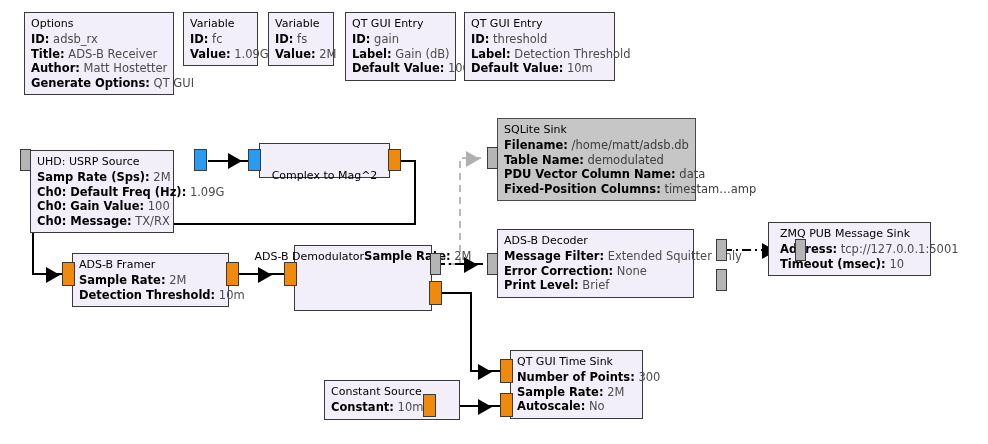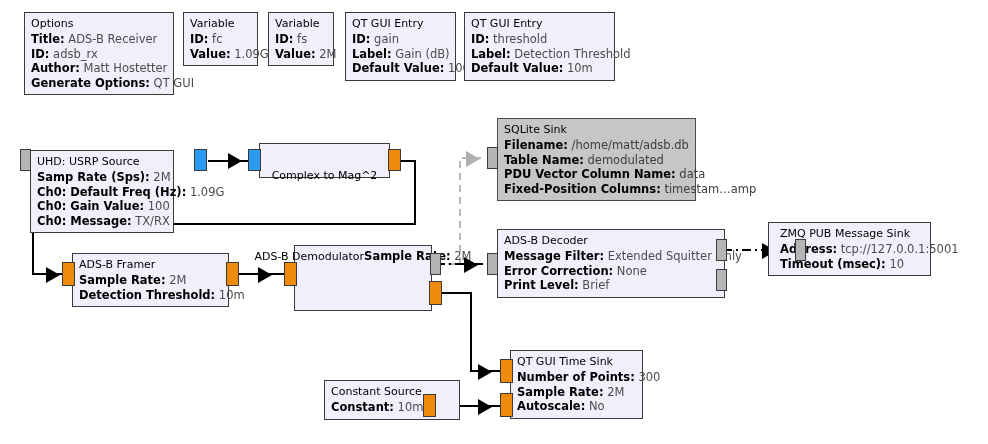--- a/index.html
+++ b/index.html
@@ -133,26 +133,26 @@
   <div class="wire v" style="left:470px; top:292px; height:80px;"></div>
   <div class="wire h" style="left:470px; top:370px; width:30px;"></div>
   <div class="arrow" style="left:478px; top:364px;"></div>
 
   <div class="wire h" style="left:432px; top:405px; width:68px;"></div>
   <div class="arrow" style="left:478px; top:399px;"></div>
 
   <div class="blk" style="left:24px; top:12px; width:150px;">
     <div class="blk-title">Options</div>
     <div class="blk-row">
+      <span class="blk-key">ID:</span>
+      <span class="blk-val">adsb_rx</span>
+    </div>
+    <div class="blk-row">
       <span class="blk-key">Title:</span>
       <span class="blk-val">ADS-B Receiver</span>
-    </div>
-    <div class="blk-row">
-      <span class="blk-key">ID:</span>
-      <span class="blk-val">adsb_rx</span>
     </div>
     <div class="blk-row">
       <span class="blk-key">Author:</span>
       <span class="blk-val">Matt Hostetter</span>
     </div>
     <div class="blk-row">
       <span class="blk-key">Generate Options:</span>
       <span class="blk-val">QT GUI</span>
     </div>
   </div>
@@ -280,21 +280,21 @@
     <div class="blk-title">ADS-B Demodulator</div>
     <div class="blk-row">
       <span class="blk-key">Sample Rate:</span>
       <span class="blk-val">2M</span>
     </div>
   </div>
   <div class="port stream-f" style="left:284px; top:262px; width:13px; height:24px;"></div>
   <div class="port msg" style="left:430px; top:253px; width:11px; height:22px;"></div>
   <div class="port stream-f" style="left:429px; top:281px; width:13px; height:24px;"></div>
 
-  <div class="blk" style="left:497px; top:229px; width:228px;">
+  <div class="blk" style="left:497px; top:229px; width:197px;">
     <div class="blk-title">ADS-B Decoder</div>
     <div class="blk-row">
       <span class="blk-key">Message Filter:</span>
       <span class="blk-val">Extended Squitter Only</span>
     </div>
     <div class="blk-row">
       <span class="blk-key">Error Correction:</span>
       <span class="blk-val">None</span>
     </div>
     <div class="blk-row">

